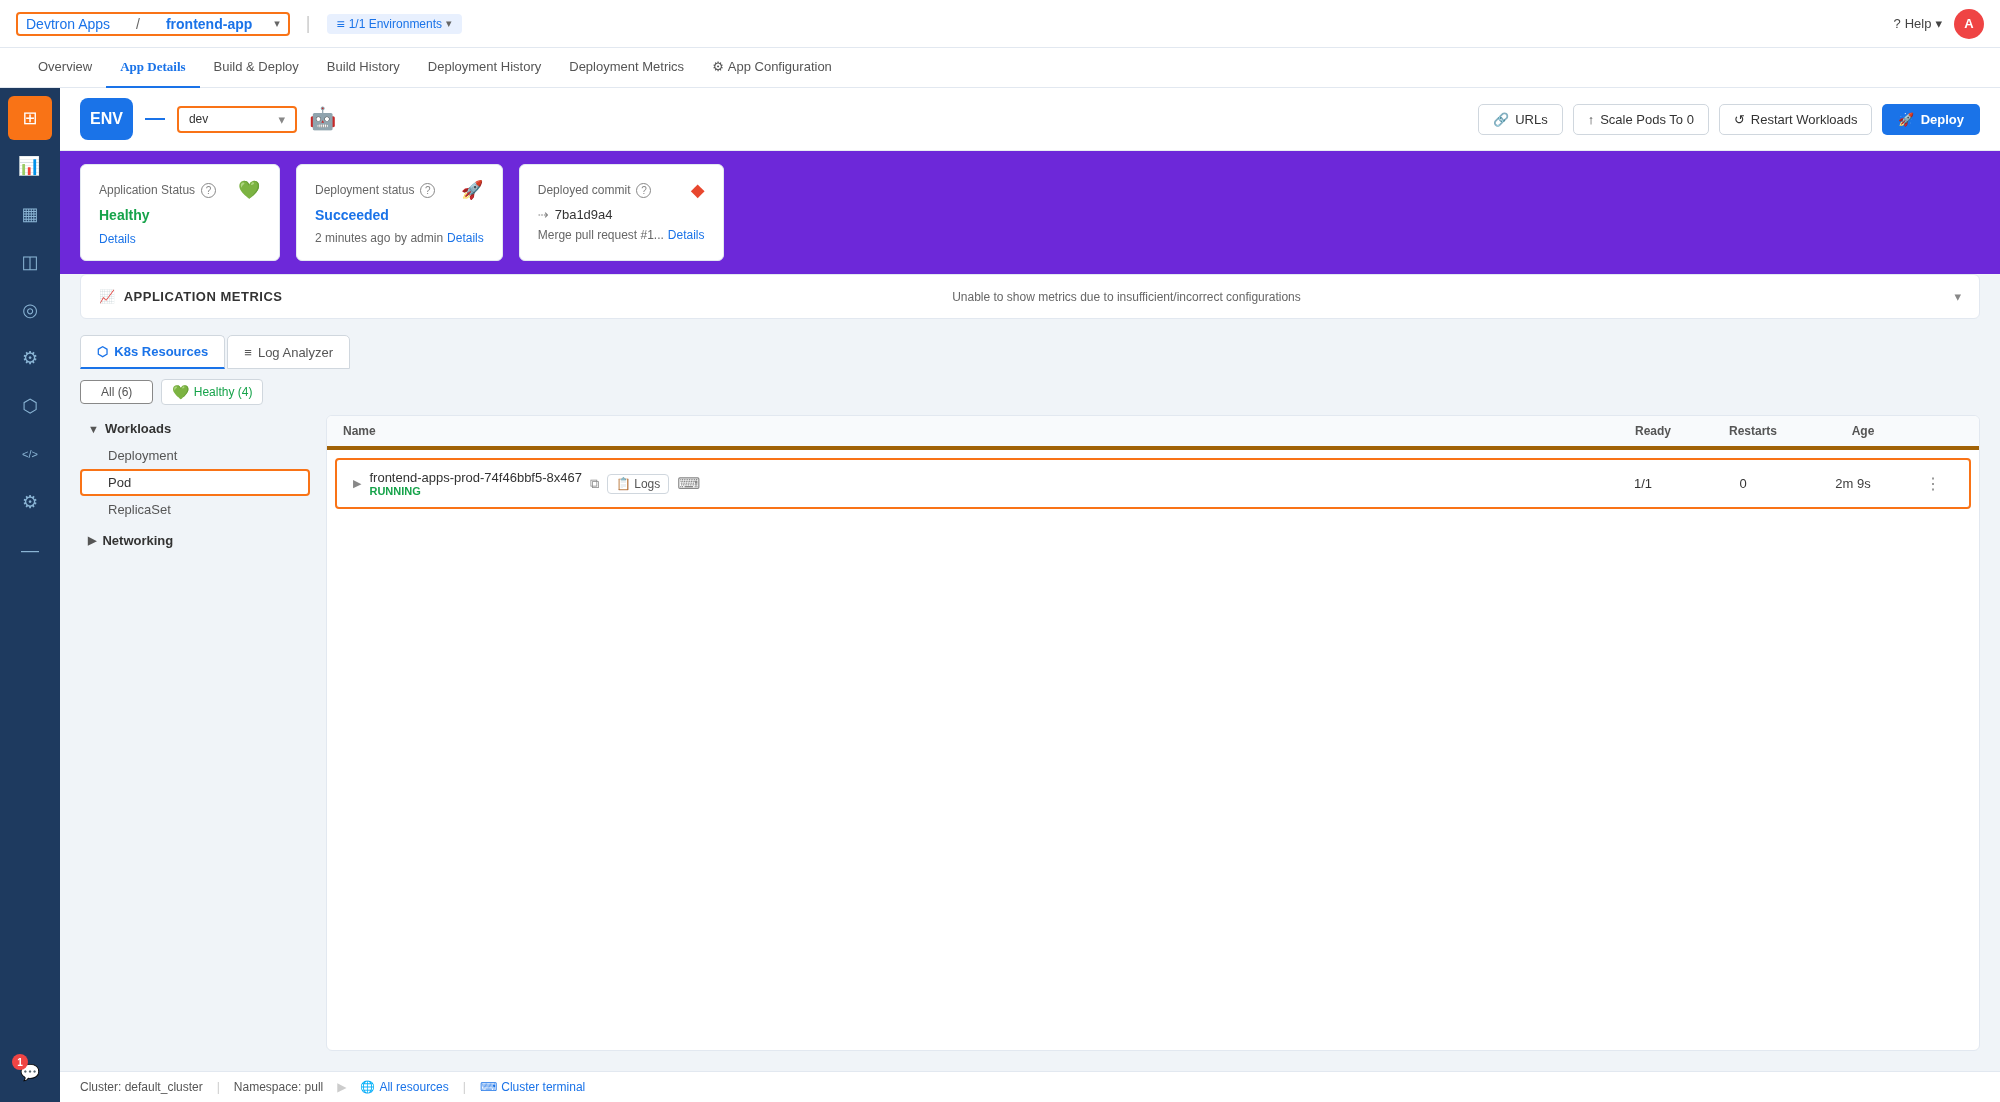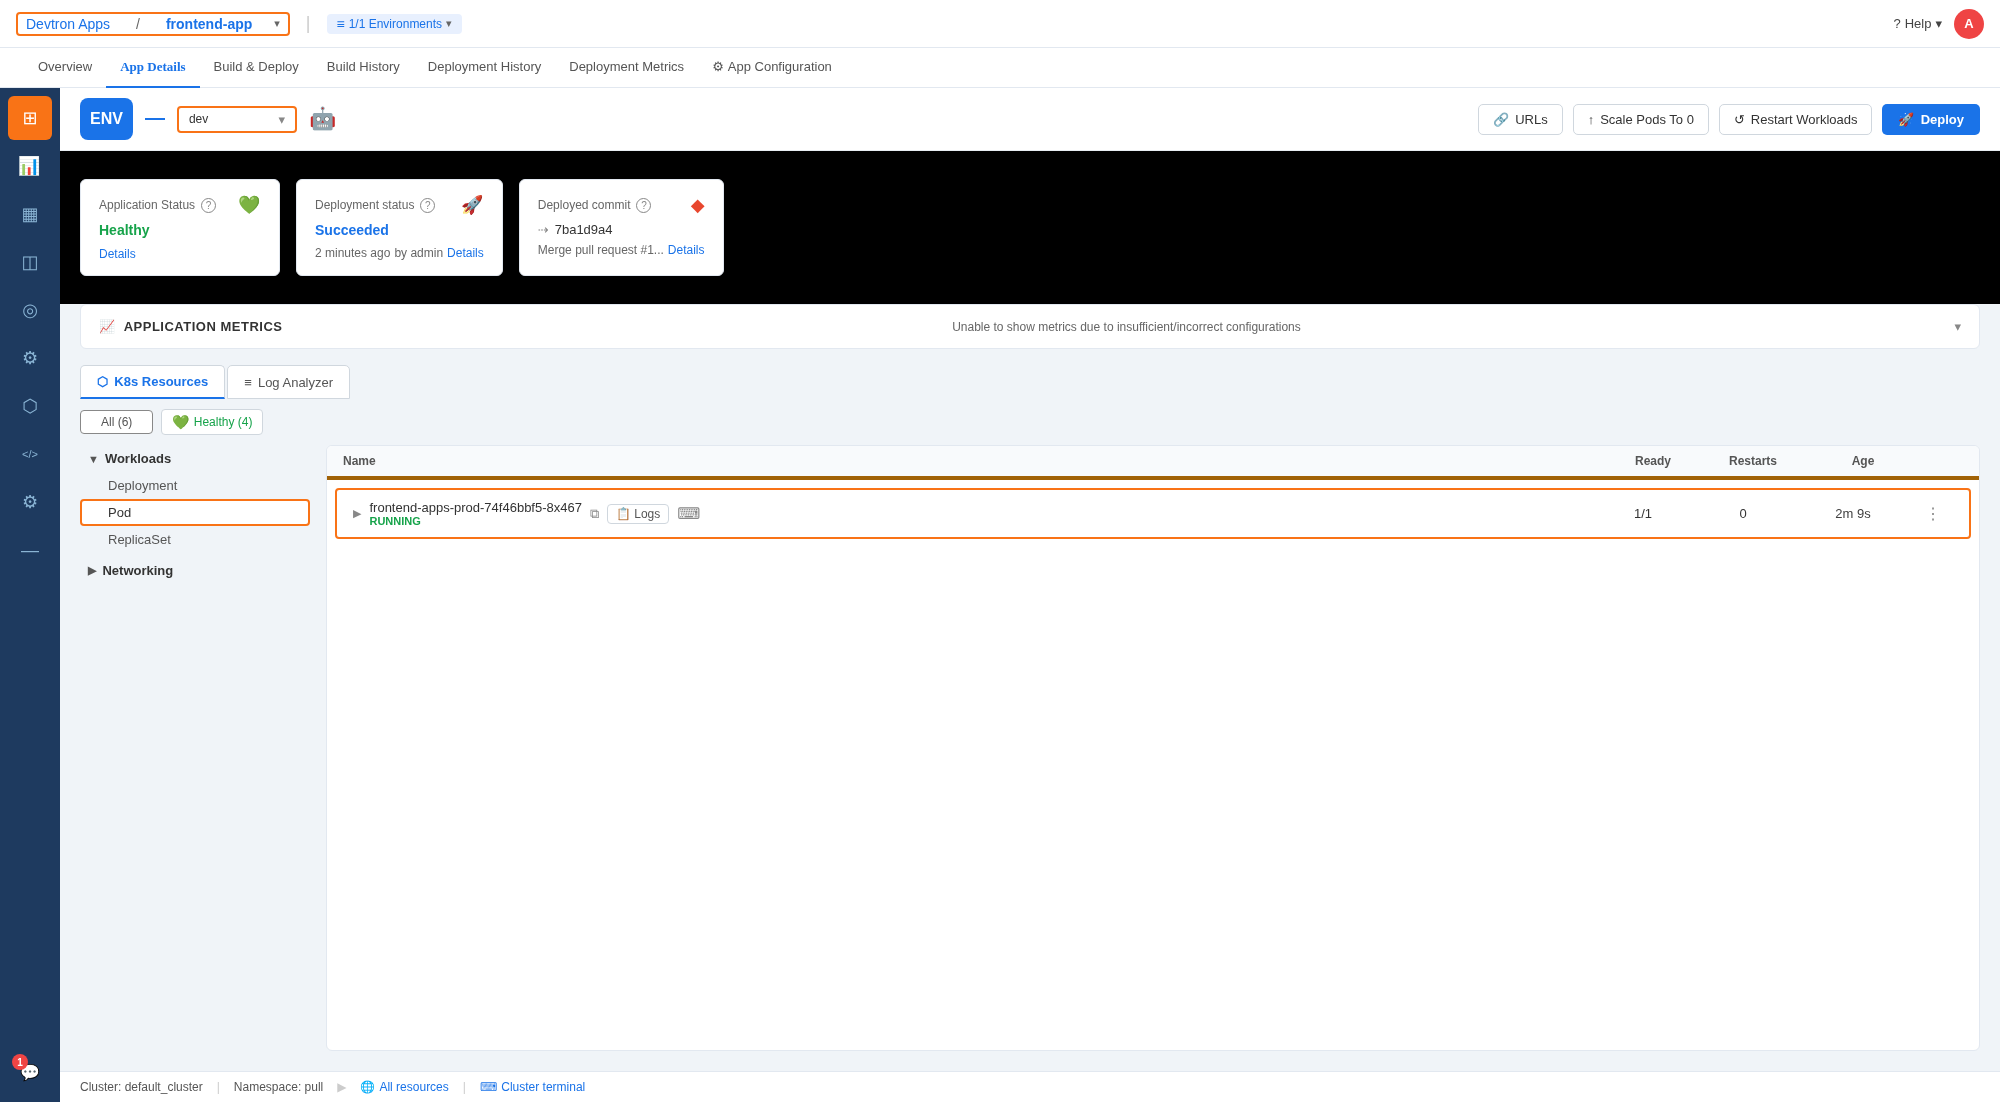--- a/index.html
+++ b/index.html
@@ -41,21 +41,21 @@
     .env-bar { background: #fff; border-bottom: 1px solid #e8edf2; padding: 10px 20px; display: flex; align-items: center; gap: 12px; }
     .env-node { background: #1a73e8; color: #fff; border-radius: 8px; padding: 12px 10px; font-size: 16px; font-weight: 600; }
     .env-line { flex: 0 0 20px; height: 2px; background: #1a73e8; }
     .env-select-box { border: 2px solid #f97316; border-radius: 4px; padding: 4px 10px; display: flex; align-items: center; gap: 6px; background: #fff; cursor: pointer; font-size: 13px; min-width: 120px; }
     .env-actions { margin-left: auto; display: flex; gap: 10px; }
     .action-btn { display: flex; align-items: center; gap: 6px; padding: 7px 14px; border: 1px solid #d0d7de; border-radius: 5px; background: #fff; cursor: pointer; font-size: 13px; color: #333; white-space: nowrap; }
     .deploy-btn { background: #1a73e8; color: #fff; border: none; border-radius: 5px; padding: 7px 16px; font-size: 13px; font-weight: 600; display: flex; align-items: center; gap: 6px; cursor: pointer; }
     .robot-icon { font-size: 22px; cursor: pointer; }
 
     
-    .status-cards { display: flex; gap: 0; padding: 28px 20px; background: #000000; }
+    .status-cards { display: flex; gap: 0; padding: 13px 20px; background: #6d28d9; }
     .status-card { background: #fff; border: 1px solid #e2e8f0; border-radius: 6px; padding: 14px 18px; min-width: 200px; margin-right: 16px; }
     .status-card-title { display: flex; align-items: center; gap: 6px; color: #666; font-size: 12px; margin-bottom: 6px; }
     .status-card-value { font-size: 14px; font-weight: 600; margin-bottom: 8px; }
     .status-card-value.green { color: #16a34a; }
     .status-card-value.blue { color: #1a73e8; }
     .status-card-link { color: #1a73e8; font-size: 12px; cursor: pointer; }
     .status-card-meta { font-size: 12px; color: #666; display: flex; align-items: center; gap: 4px; }
     .status-icon-heart { color: #16a34a; font-size: 18px; }
     .status-icon-rocket { font-size: 18px; }
     .status-icon-diamond { color: #e8472e; font-size: 18px; }

